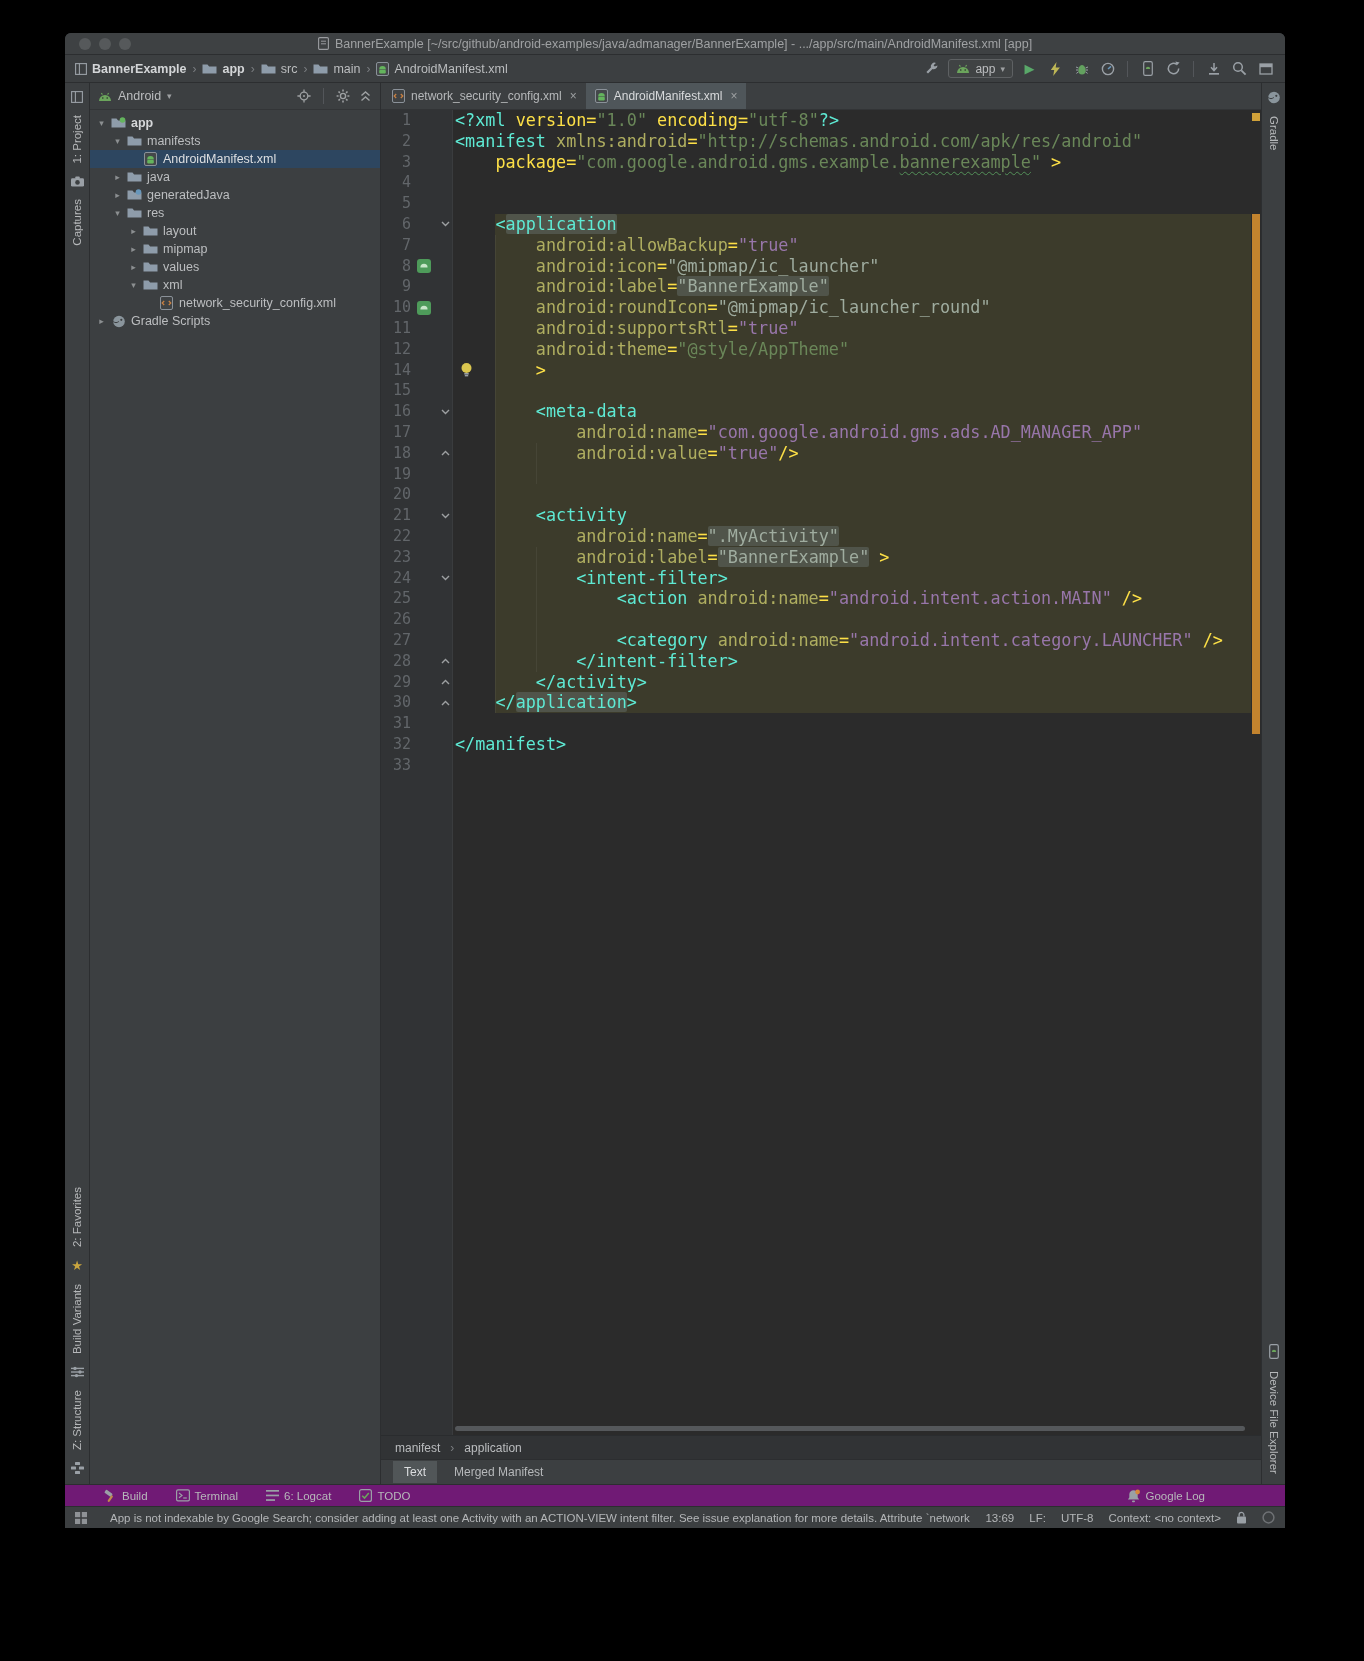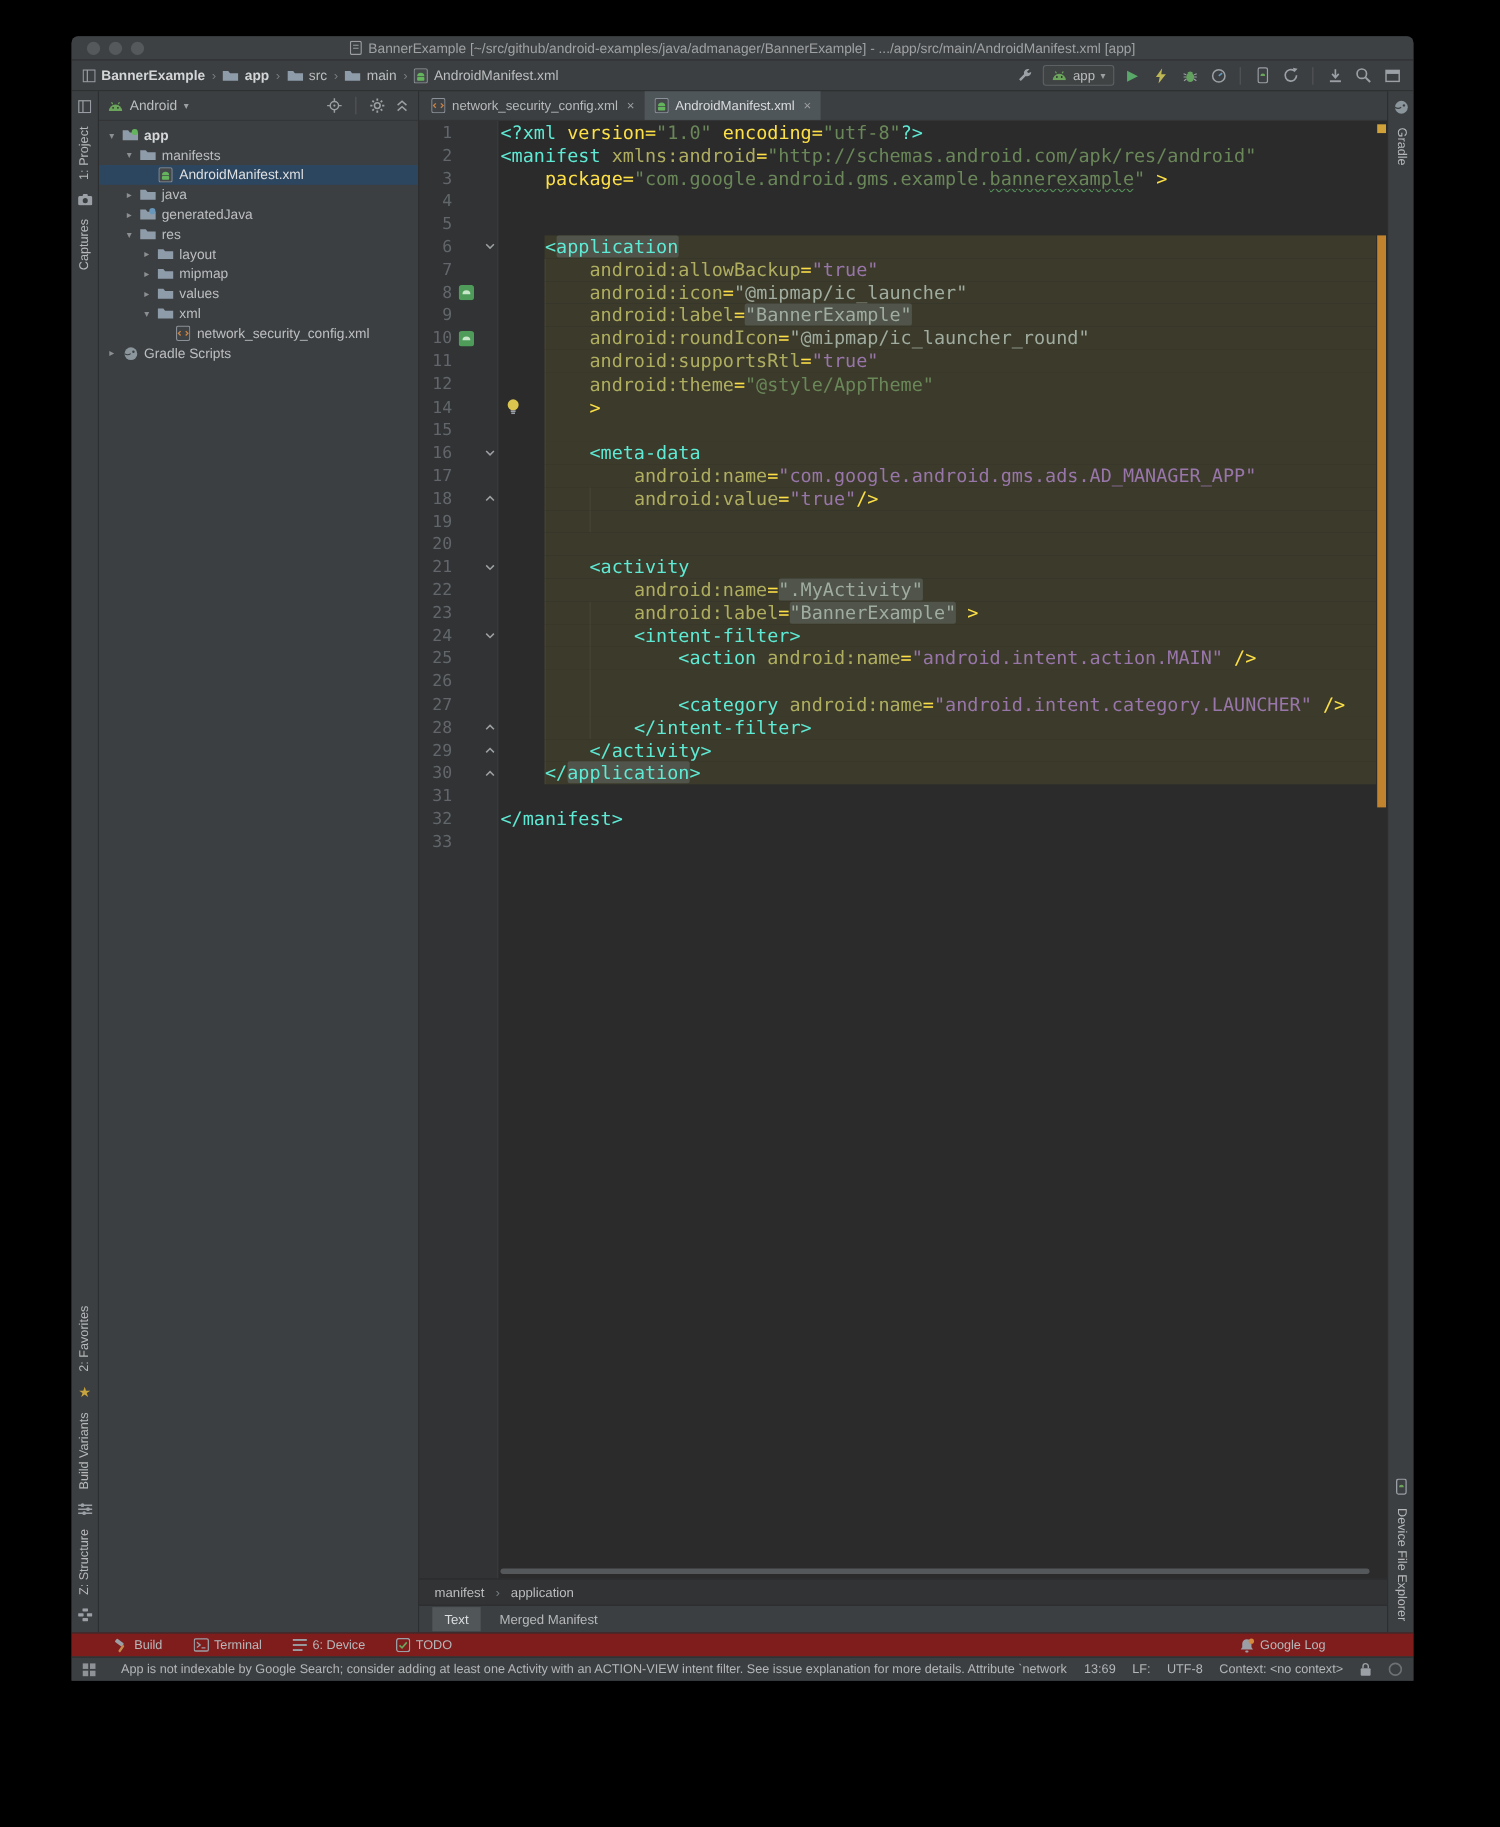--- a/index.html
+++ b/index.html
@@ -76,21 +76,21 @@
   .stripe .m1{position:absolute;top:3px;right:1px;width:8px;height:8px;background:#D0A139;}
   .stripe .bar{position:absolute;top:104px;right:1px;width:8px;height:520px;background:#C2832E;}
   .hscroll{position:absolute;left:74px;right:16px;bottom:4px;height:5px;background:#55585B;border-radius:3px;}
 
   .crumbbar{height:24px;background:#313335;border-top:1px solid #2A2C2E;display:flex;align-items:center;padding-left:14px;gap:9px;font-size:12px;color:#BBBDBF;flex:none;}
   .viewtabs{height:25px;background:#3C3F41;border-top:1px solid #2C2E30;display:flex;align-items:center;padding-left:12px;gap:6px;font-size:12px;color:#B6B8BA;flex:none;}
   .vtab{padding:4px 11px;}
   .vtab.active{background:#515658;color:#DCDEE0;}
 
   
-  .bottombar{position:absolute;left:0;bottom:22px;height:22px;width:100%;background:#7f1d1d;border-top:1px solid #2C2E30;display:flex;align-items:center;font-size:11.5px;color:#B6B8BA;padding:0 10px;}
+  .bottombar{position:absolute;left:0;bottom:22px;height:22px;width:100%;background:#701a75;border-top:1px solid #2C2E30;display:flex;align-items:center;font-size:11.5px;color:#B6B8BA;padding:0 10px;}
   .bitem{display:flex;align-items:center;gap:5px;margin-right:28px;}
   .bright{margin-left:auto;display:flex;align-items:center;gap:6px;margin-right:70px;}
   .statusbar{position:absolute;left:0;bottom:0;height:22px;width:100%;background:#3C3F41;border-top:1px solid #2C2E30;display:flex;align-items:center;font-size:11.5px;color:#B4B6B8;padding:0 10px;gap:15px;}
   .smsg{flex:1;white-space:nowrap;overflow:hidden;margin-left:8px;}
   .sitem{flex:none;white-space:nowrap;}
 </style>
 </head>
 <body>
 
 <div class="window">
@@ -794,21 +794,21 @@
     <div class="bitem">
       <span class="sicon">
           <svg width="13" height="11" viewBox="0 0 13 11">
             <g fill="#9AA0A6">
               <rect width="13" height="1.7"></rect>
               <rect y="4.6" width="13" height="1.7"></rect>
               <rect y="9.2" width="9" height="1.7"></rect>
             </g>
           </svg>
         </span>
-      <span>6: Device</span>
+      <span>6: Logcat</span>
     </div>
     <div class="bitem">
       <span class="sicon">
           <svg width="13" height="13" viewBox="0 0 13 13">
             <rect x="0.6" y="0.6" width="11.8" height="11.8" rx="2" fill="none" stroke="#9AA0A6" stroke-width="1.2"></rect>
             <path d="M3.2 6.8l2.3 2.3 4.3-5" fill="none" stroke="#6BA55C" stroke-width="1.5"></path>
           </svg>
         </span>
       <span>TODO</span>
     </div>

